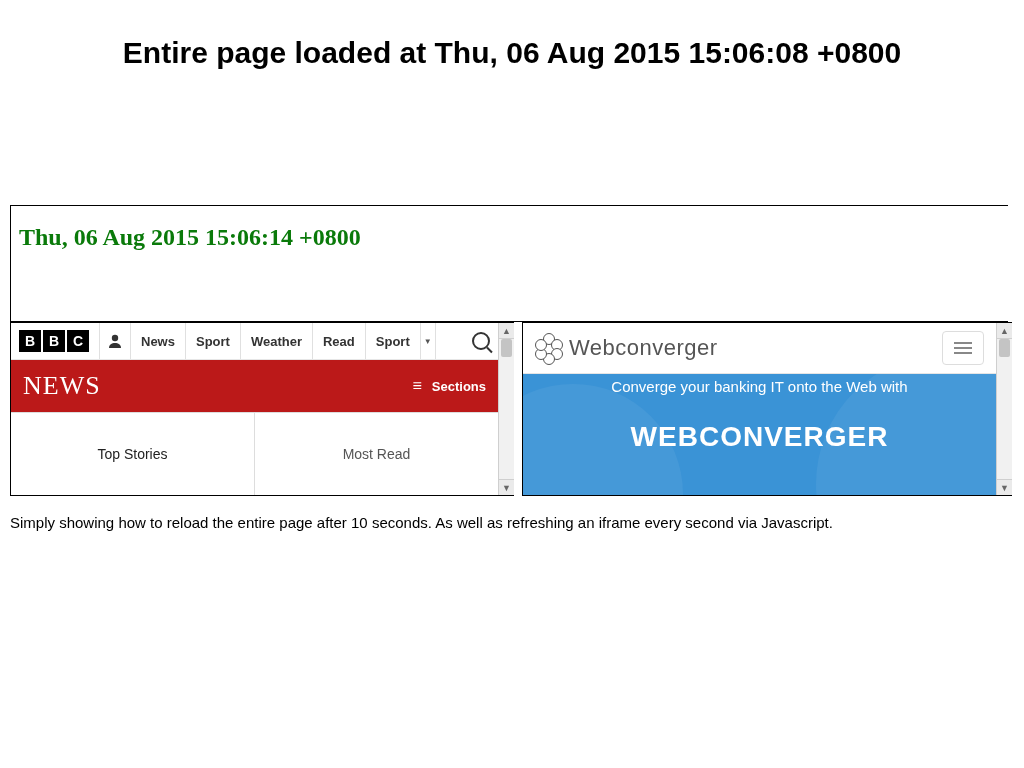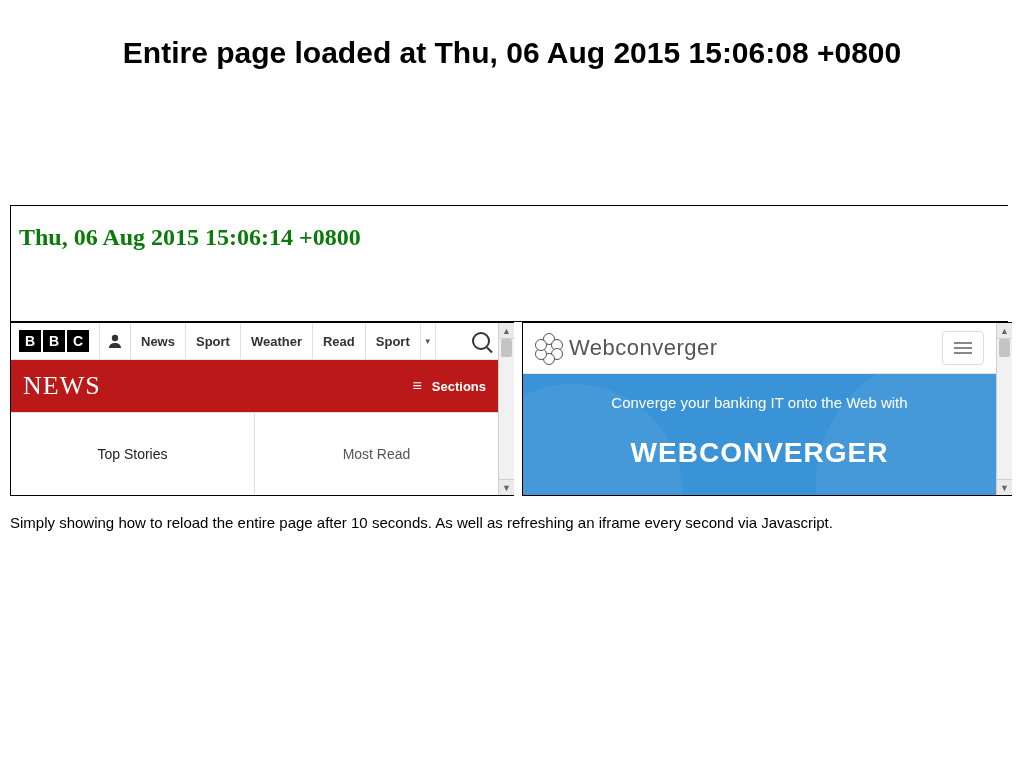--- a/index.html
+++ b/index.html
@@ -277,21 +277,21 @@
     width: 18px; height: 2px; background: #888;
   }
   .wc-hero {
     flex: 1;
     background: #3a93d6;
     color: #fff;
     display: flex;
     flex-direction: column;
     align-items: center;
     justify-content: flex-start;
-    padding-top: 20px;
+    padding-top: 4px;
     text-align: center;
     position: relative;
     overflow: hidden;
   }
   .wc-hero .sub {
     font-size: 15px;
     font-weight: 300;
   }
   .wc-hero .big {
     font-size: 28px;

